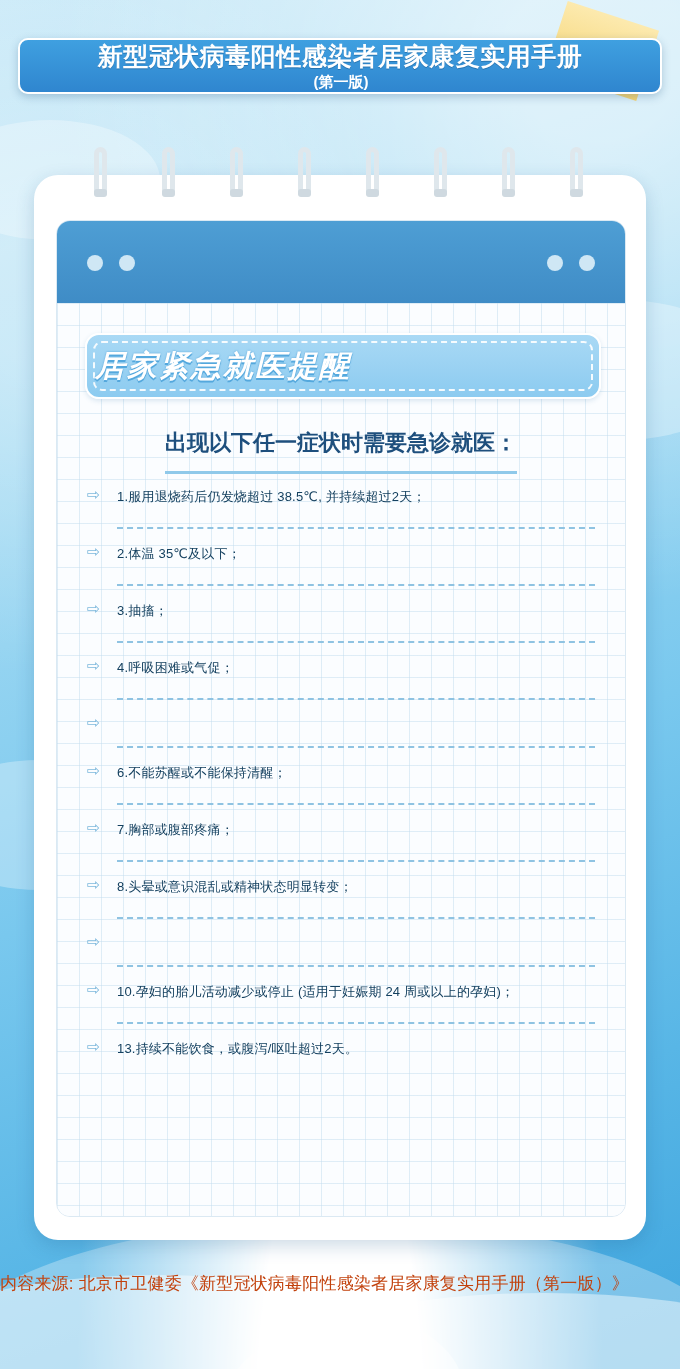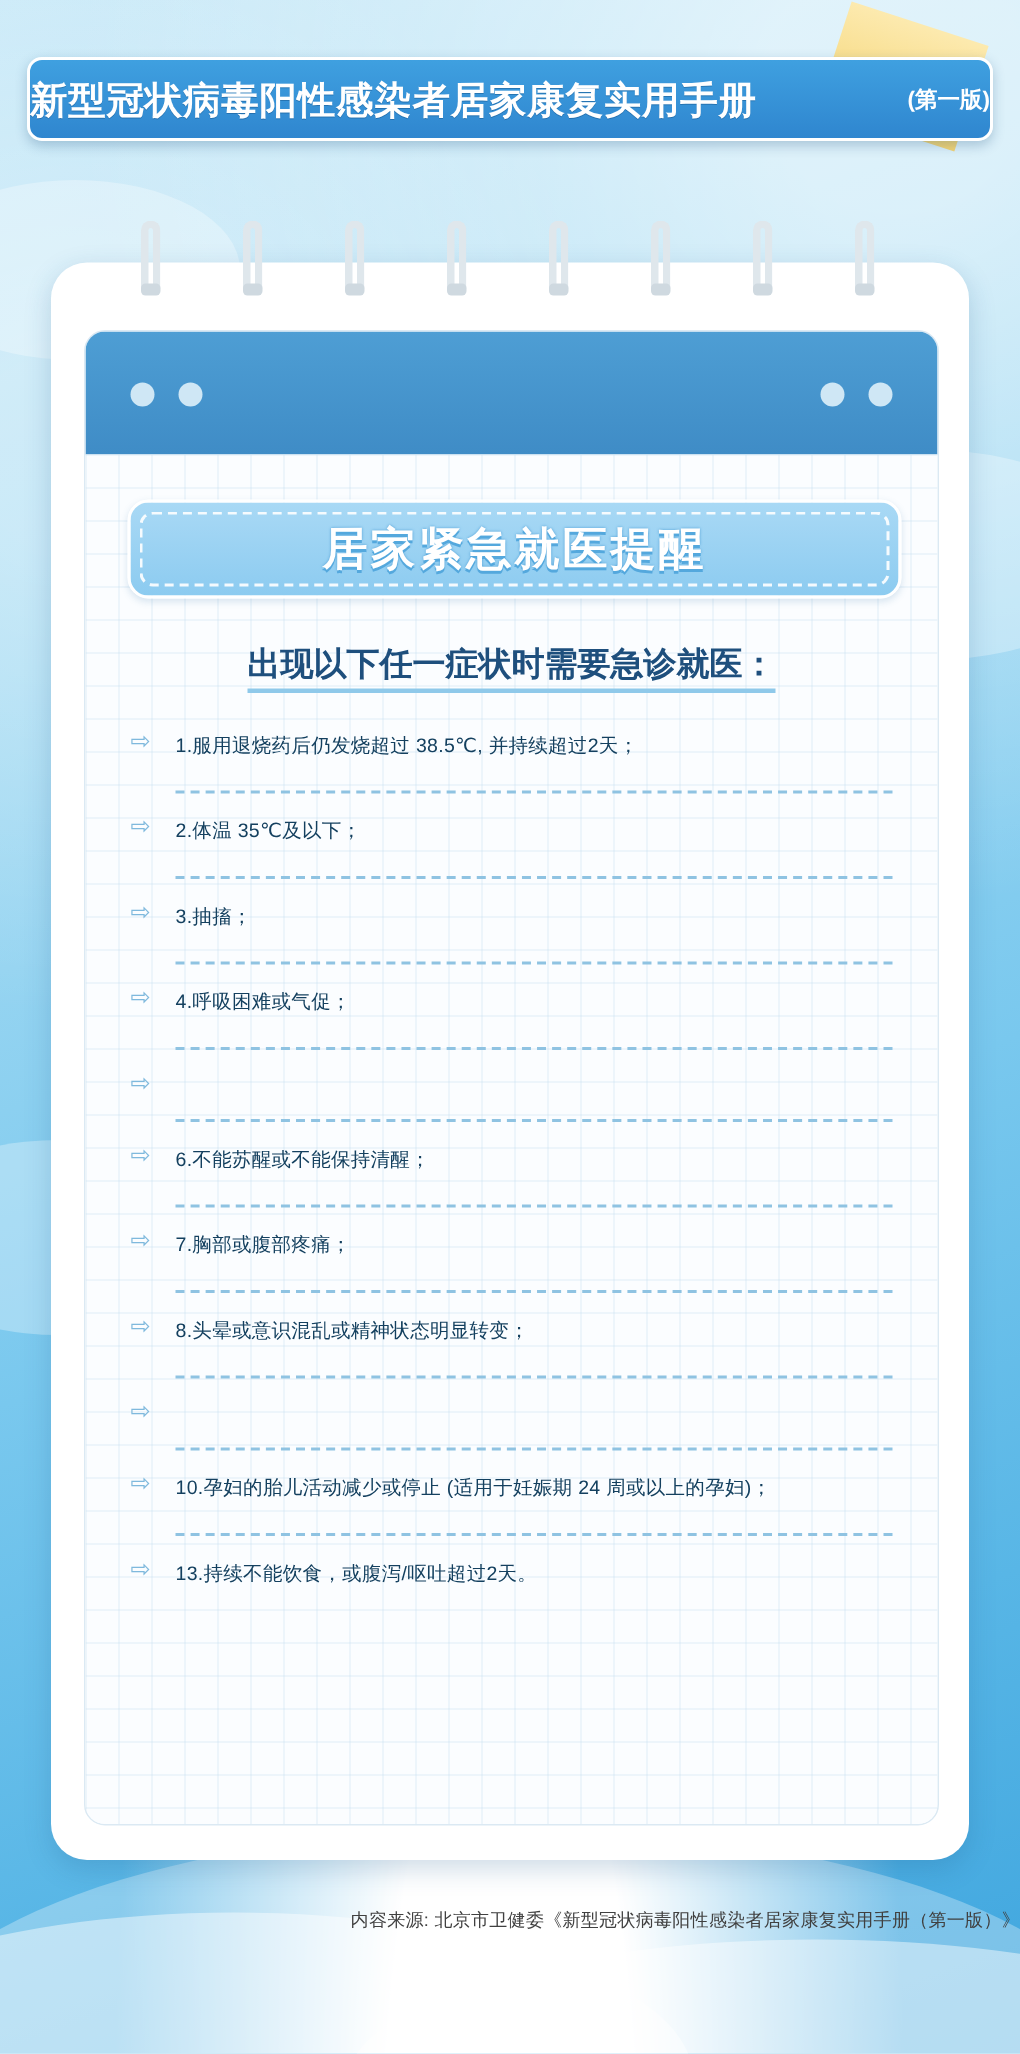--- a/index.html
+++ b/index.html
@@ -61,22 +61,23 @@
   }
   .title-bar {
     position: absolute;
     inset: 0;
     border-radius: 10px;
     background: linear-gradient(180deg, #3fa0e0 0%, #2f86cf 100%);
     border: 2px solid #ffffff;
     box-shadow: 0 3px 8px rgba(20,70,120,.25);
     display: flex;
     align-items: center;
-    justify-content: space-between;
+    justify-content: flex-end;
     overflow: hidden;
+    flex-direction: column;
   }
   .title-main {
     color: #ffffff;
     font-size: 25px;
     font-weight: bold;
     letter-spacing: .5px;
     text-shadow: 0 1px 0 rgba(10,60,110,.35);
     white-space: nowrap;
   }
   .title-sub {
@@ -178,21 +179,21 @@
     align-items: center;
     justify-content: center;
   }
   .pill-inner {
     width: calc(100% - 16px);
     height: calc(100% - 16px);
     border: 2px dashed rgba(255,255,255,.9);
     border-radius: 9px;
     display: flex;
     align-items: center;
-    justify-content: center;
+    font-style: italic;
   }
   .pill-text {
     color: #ffffff;
     font-size: 30px;
     font-weight: bold;
     letter-spacing: 2px;
     text-shadow: 0 2px 0 #54a8dd, 0 0 2px #4f9fd6;
   }
 
   
@@ -201,21 +202,21 @@
     top: 125px;
     left: 0;
     width: 100%;
     text-align: center;
     font-size: 22px;
     font-weight: bold;
     color: #1e4f7d;
   }
   .subtitle .ul {
     border-bottom: 3px solid #8fc9ea;
-    padding-bottom: 4px;
+    padding-bottom: 16px;
   }
 
   
   .list {
     position: absolute;
     top: 178px;
     left: 30px;
     width: 508px;
   }
   .item {
@@ -244,23 +245,23 @@
     border-top: 2px dashed #8fc3e2;
     margin: 7px 0 9px 30px;
   }
 
   
   .source {
     position: absolute;
     left: 0;
     right: 0;
     top: 1272px;
-    text-align: right;
-    color: #404040;
-    font-size: 12px;
+    text-align: left;
+    color: #c2410c;
+    font-size: 17px;
     letter-spacing: .2px;
   }
   .logo-row {
     position: absolute;
     left: 0;
     right: 0;
     top: 1322px;
     display: flex;
     align-items: center;
     justify-content: center;

